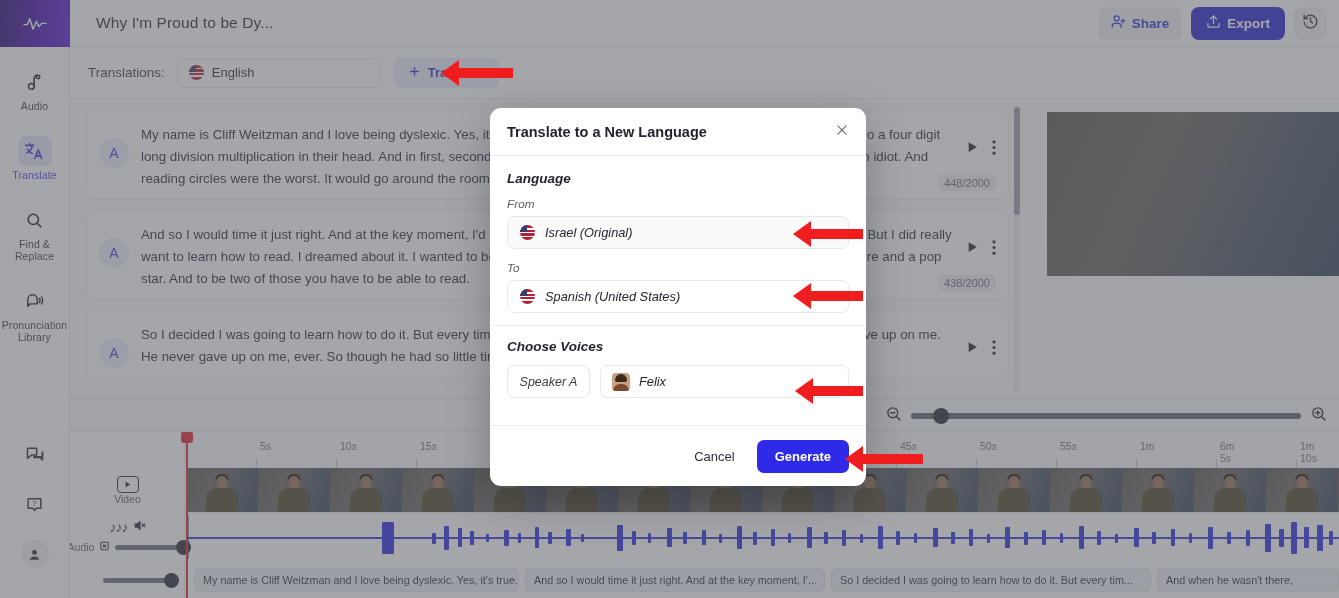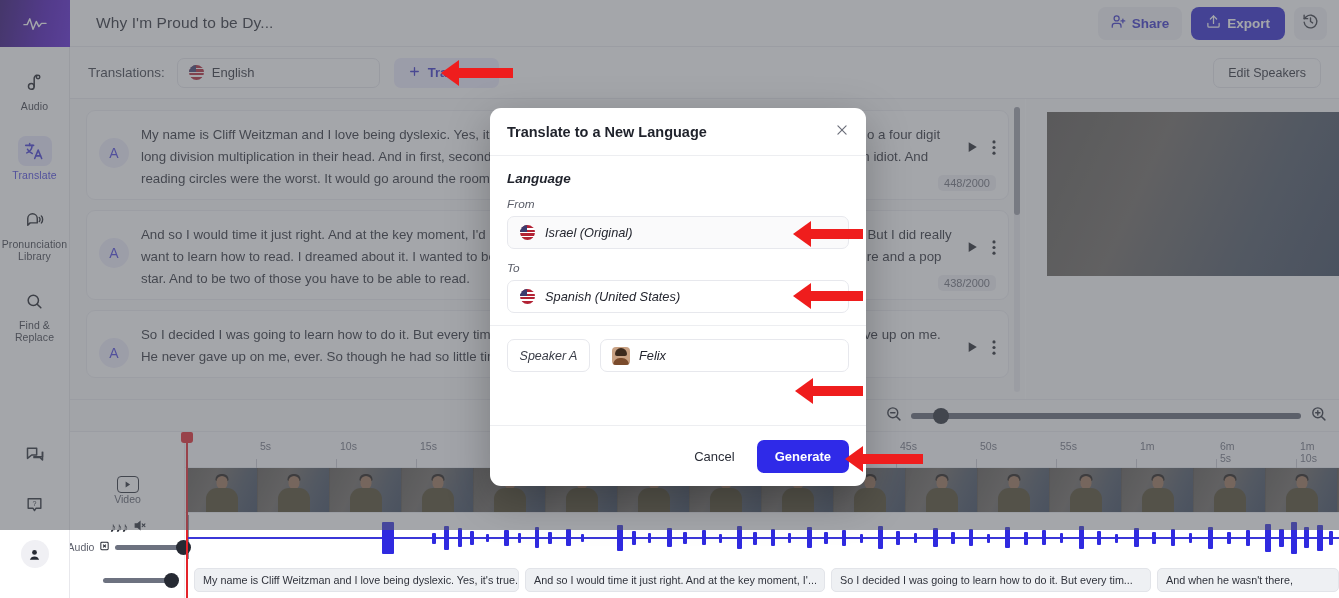--- a/index.html
+++ b/index.html
@@ -2,21 +2,21 @@
 <html><head>
 <meta charset="utf-8">
 <style>
   * { box-sizing: border-box; margin: 0; padding: 0; }
   html, body {
     width: 1339px; height: 598px;
     overflow: hidden;
     font-family: "Liberation Sans", sans-serif;
     background: #ffffff;
   }
-  #app { position: relative; width: 1339px; height: 530px; border-radius: 8px; }
+  #app { position: relative; width: 1339px; height: 598px; border-radius: 8px; }
 
   
   .behind { position: absolute; inset: 0; }
   .dimmer {
     position: absolute; inset: 0;
     background: rgba(90,93,100,0.55);
     z-index: 50;
   }
 
   
@@ -339,23 +339,20 @@
         <span>English</span>
       </div>
       <button class="btn-translate">
         <span>
           <svg width="13" height="13" viewBox="0 0 24 24" fill="none" stroke="#3730c9" stroke-width="2.4" stroke-linecap="round">
               <line x1="12" y1="5" x2="12" y2="19"></line>
               <line x1="5" y1="12" x2="19" y2="12"></line>
             </svg>
         </span>
         <span>Translate</span>
-      </button>
-      <button class="btn-edit-speakers">
-        <span>Edit Speakers</span>
       </button>
     </div>
 
     <div class="transcript">
       <div class="tblock">
         <div class="speaker-av">A</div>
         <div class="tbody">
           <div class="ttext">My name is Cliff Weitzman and I love being dyslexic. Yes, it's true. Reading is hard for me, but it's easy for other people to do a four digit long division multiplication in their head. And in first, second, third grade I made a lot of jokes so people wouldn't think I'm an idiot. And reading circles were the worst. It would go around the room and so people</div>
         </div>
         <div class="tctrls">
@@ -722,36 +719,36 @@
                 <path d="M9.2 5c0 3.5-2.4 7-6 8.6"></path>
                 <path d="M4 9.4c1 2.2 3 4 5.4 4.8"></path>
                 <path d="M12.2 20l4-9.6 4 9.6"></path>
                 <path d="M13.6 17h5.2"></path>
               </svg>
           </div>
           <div class="rail-lbl">Translate</div>
         </div>
         <div class="rail-item">
           <div class="rail-ico">
+            <svg width="19" height="19" viewBox="0 0 24 24" fill="none" stroke="#1b1d24" stroke-width="1.9" stroke-linecap="round">
+                <circle cx="10.5" cy="10.5" r="6.5"></circle>
+                <line x1="15.4" y1="15.4" x2="20" y2="20"></line>
+              </svg>
+          </div>
+          <div class="rail-lbl">Find &amp; Replace</div>
+        </div>
+        <div class="rail-item">
+          <div class="rail-ico">
             <svg width="21" height="19" viewBox="0 0 24 24" fill="none" stroke="#1b1d24" stroke-width="1.8" stroke-linecap="round" stroke-linejoin="round">
                 <path d="M3.5 9.5a6 6 0 0 1 12 0v5.5h-9l-3 3z"></path>
                 <path d="M18 8.2c1.3.9 1.3 4.3 0 5.2"></path>
                 <path d="M20.6 6.3c2.2 1.6 2.2 7.2 0 8.8"></path>
               </svg>
           </div>
           <div class="rail-lbl">Pronunciation Library</div>
-        </div>
-        <div class="rail-item">
-          <div class="rail-ico">
-            <svg width="19" height="19" viewBox="0 0 24 24" fill="none" stroke="#1b1d24" stroke-width="1.9" stroke-linecap="round">
-                <circle cx="10.5" cy="10.5" r="6.5"></circle>
-                <line x1="15.4" y1="15.4" x2="20" y2="20"></line>
-              </svg>
-          </div>
-          <div class="rail-lbl">Find &amp; Replace</div>
         </div>
       </div>
       <div class="rail-bottom">
         <div class="rail-item">
           <div class="rail-ico">
             <svg width="20" height="20" viewBox="0 0 24 24" fill="none" stroke="#262a33" stroke-width="1.8" stroke-linejoin="round">
                 <path d="M3 4h11v8H8l-5 4z"></path>
                 <path d="M10 14h11v-6"></path>
                 <path d="M21 8v10l-3-3h-8"></path>
               </svg>
@@ -796,20 +793,21 @@
       <div class="select-box">
         <span class="flag"></span>
         <span>Israel (Original)</span>
       </div>
       <div class="field-label">To</div>
       <div class="select-box white">
         <span class="flag"></span>
         <span>Spanish (United States)</span>
       </div>
       <div class="divider"></div>
+      <div class="sec-title">Choose Voices</div>
       <div class="voicerow">
         <div class="voice-speaker">Speaker A</div>
         <div class="voice-pick">
           <span class="voice-av"></span>
           <span>Felix</span>
         </div>
       </div>
     </div>
     <div class="modal-foot">
       <button class="btn-cancel">Cancel</button>

